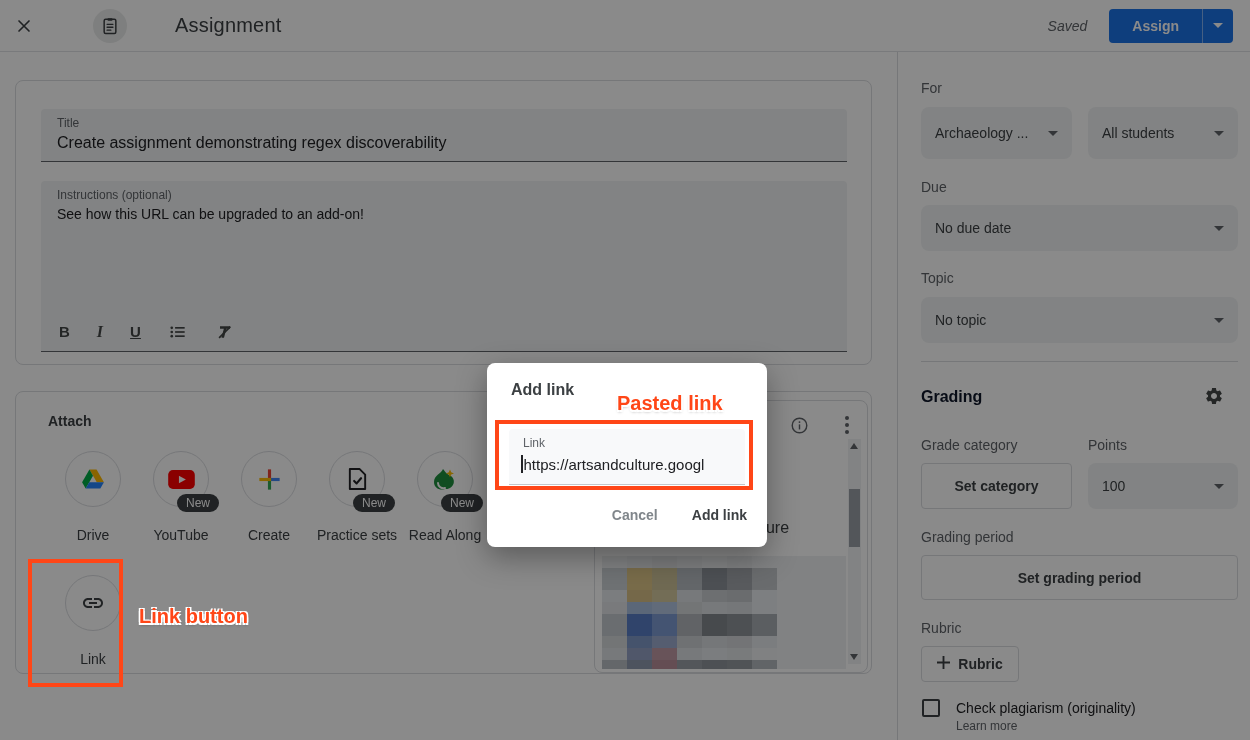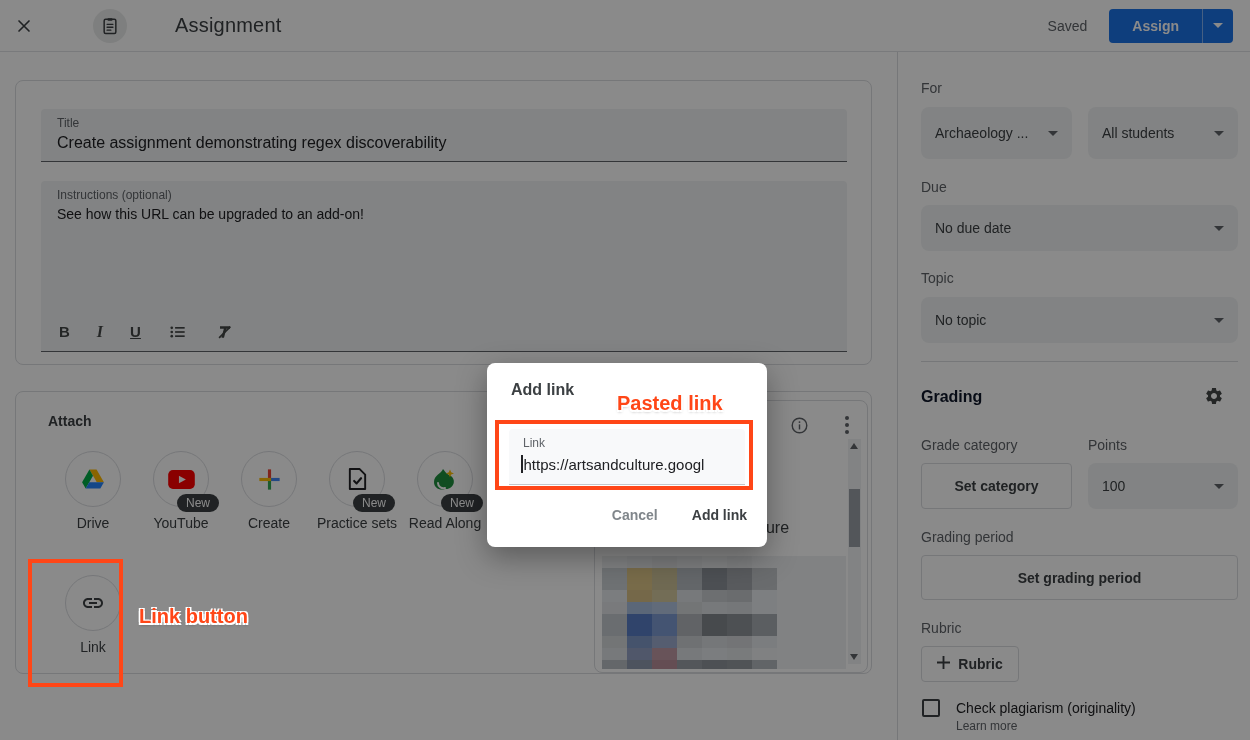--- a/index.html
+++ b/index.html
@@ -14,21 +14,21 @@
   
   .topbar{position:absolute;left:0;top:0;right:0;height:52px;background:#fff;
           border-bottom:1px solid #dfe1e5;display:flex;align-items:center;
           justify-content:space-between;padding:0 17px 0 10px;box-sizing:border-box;}
   .tb-left{display:flex;align-items:center;gap:36px;}
   .icon-btn{width:28px;height:28px;display:flex;align-items:center;justify-content:center;cursor:pointer;}
   .avatar{width:34px;height:34px;border-radius:50%;background:#e9ebea;display:flex;
           align-items:center;justify-content:center;margin-left:19px;}
   .page-title{font-size:20px;font-weight:400;color:#3c4043;margin:0 0 0 12px;letter-spacing:.2px;}
   .tb-right{display:flex;align-items:center;}
-  .saved{color:#5f6368;font-size:14px;margin-right:22px;}
+  .saved{font-style:italic;color:#5f6368;font-size:14px;margin-right:22px;}
   .assign-group{display:flex;height:34px;border-radius:4px;overflow:hidden;background:var(--accent);}
   .assign-main{border:none;background:transparent;color:#fff;font-size:14px;font-weight:700;
                padding:0 23px;cursor:pointer;border-right:1px solid rgba(255,255,255,.45);
                font-family:inherit;}
   .assign-caret{width:30px;display:flex;align-items:center;justify-content:center;cursor:pointer;}
   .caret-down{width:0;height:0;border-left:5px solid transparent;border-right:5px solid transparent;
               border-top:5px solid #5f6368;}
   .assign-caret .caret-down{border-top-color:#fff;}
 
   
@@ -46,21 +46,21 @@
   #field-instructions .fvalue{position:absolute;left:16px;top:25px;font-size:14px;color:#202124;}
   .toolbar{position:absolute;left:18px;bottom:9px;display:flex;gap:27px;align-items:center;}
   .tb-icon{cursor:pointer;color:#444746;font-size:15px;font-weight:700;line-height:20px;height:20px;
            display:flex;align-items:center;}
   .tb-italic{font-style:italic;font-family:"Liberation Serif",serif;font-size:16px;}
   .tb-under{text-decoration:underline;}
 
   
   .attach-heading{position:absolute;left:32px;top:21px;font-size:14px;font-weight:700;color:#3c4043;}
   .attach-row{position:absolute;left:33px;top:59px;display:flex;}
-  .attach-item{width:88px;position:relative;display:flex;flex-direction:column;align-items:center;cursor:pointer;}
+  .attach-item{width:88px;position:relative;display:flex;flex-direction:column;align-items:center;cursor:pointer;gap:12px;}
   .acircle{width:56px;height:56px;border:1px solid #dadce0;border-radius:50%;background:#fff;
            display:flex;align-items:center;justify-content:center;box-sizing:border-box;}
   .alabel{margin-top:6px;font-size:14px;color:#3c4043;text-align:center;line-height:20px;}
   .abadge{position:absolute;left:40px;top:43px;background:#3c4043;color:#fff;font-size:12px;
           padding:2px 9px;border-radius:12px;white-space:nowrap;}
   #attach-link-item{position:absolute;left:33px;top:183px;}
 
   
   #preview{position:absolute;left:578px;top:8px;width:274px;height:273px;border:1px solid #dadce0;
            border-radius:8px;background:#fff;box-sizing:border-box;overflow:hidden;}

